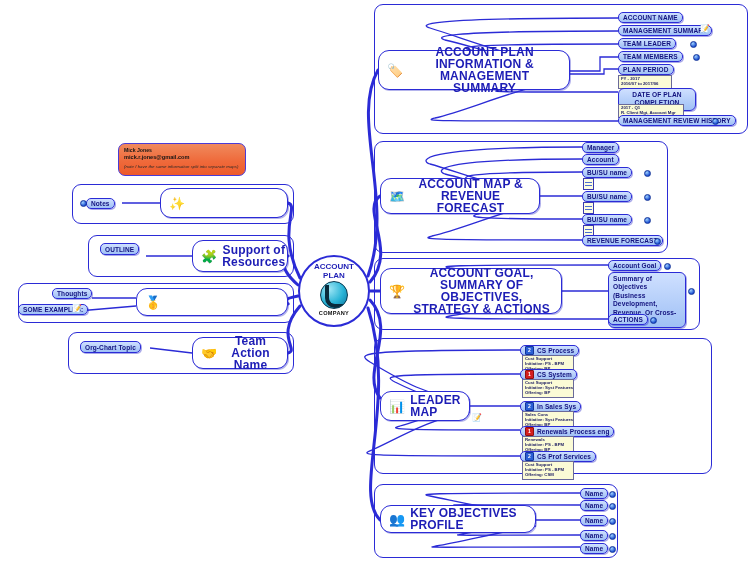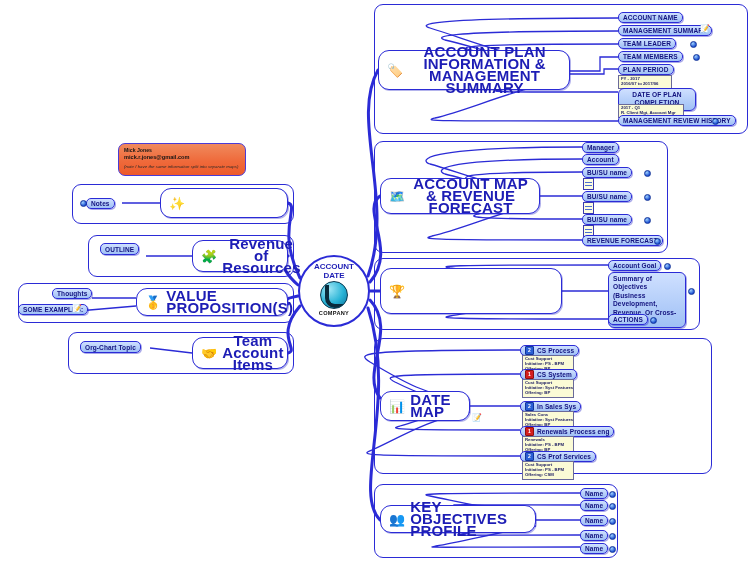--- a/index.html
+++ b/index.html
@@ -6,21 +6,21 @@
   body{width:750px;height:563px;position:relative;overflow:hidden;
        font-family:"Liberation Sans",sans-serif;}
   #canvas{position:absolute;left:0;top:0;width:750px;height:563px;}
   svg.links{position:absolute;left:0;top:0;width:750px;height:563px;pointer-events:none;}
 
   
   .branchbox{position:absolute;border:1.3px solid #2b2bd6;border-radius:9px;background:transparent;}
   .mainnode{position:absolute;border:1.6px solid #2b2bd6;border-radius:11px;background:#ffffff;
             display:flex;align-items:center;gap:5px;padding:4px 8px;box-sizing:border-box;
             box-shadow:1px 1px 0 rgba(40,40,200,.35);}
-  .mainnode .lbl{color:#1d1db5;font-weight:bold;font-size:15px;line-height:12px;letter-spacing:.2px;}
+  .mainnode .lbl{color:#1d1db5;font-weight:bold;font-size:12px;line-height:12px;letter-spacing:.2px;}
   .mainnode.center-lbl .lbl{text-align:center;width:100%;}
 
   .leaf{position:absolute;display:inline-flex;align-items:center;gap:3px;
         border:1.1px solid #2b2bd6;border-radius:5px;
         background:linear-gradient(#cfe0ff,#9fc0f5);
         padding:0px 4px;box-sizing:border-box;height:11px;
         box-shadow:1px 1px 0 rgba(40,40,200,.4);}
   .leaf .t{color:#12127e;font-weight:bold;font-size:6.5px;line-height:9px;white-space:nowrap;letter-spacing:.1px;}
 
   .leaf.big{height:auto;padding:2px 4px;border-radius:6px;}
@@ -220,20 +220,21 @@
 
   <div class="leaf" style="left:582px;top:235px;">
     <span class="t">REVENUE FORECAST</span>
   </div>
   <span class="dotabs" style="left:654px;top:238px;"></span>
 
   <div class="branchbox" style="left:374px;top:258px;width:324px;height:70px;"></div>
 
   <div class="mainnode center-lbl" style="left:380px;top:268px;width:182px;height:46px;">
     <span class="ic">🏆</span>
+    <span class="lbl">ACCOUNT GOAL,  SUMMARY OF OBJECTIVES, STRATEGY &amp; ACTIONS</span>
   </div>
 
   <div class="leaf" style="left:608px;top:260px;">
     <span class="t">Account Goal</span>
   </div>
   <span class="dotabs" style="left:664px;top:263px;"></span>
 
   <div class="leaf big" style="left:608px;top:272px;width:78px;">
     <span class="t">Summary of Objectives (Business Development, Revenue, Or Cross-Account)</span>
   </div>
@@ -241,21 +242,21 @@
 
   <div class="leaf" style="left:608px;top:314px;">
     <span class="t">ACTIONS</span>
   </div>
   <span class="dotabs" style="left:650px;top:317px;"></span>
 
   <div class="branchbox" style="left:374px;top:338px;width:336px;height:134px;"></div>
 
   <div class="mainnode" style="left:380px;top:391px;width:90px;height:30px;">
     <span class="ic">📊</span>
-    <span class="lbl">DATE MAP</span>
+    <span class="lbl">LEADER MAP</span>
   </div>
   <span class="ic sm" style="position:absolute;left:472px;top:414px;">📝</span>
 
   <div class="leaf" style="left:520px;top:345px;">
     <span class="pri b">2</span>
     <span class="t">CS Process</span>
   </div>
   <div class="note" style="left:522px;top:355px;width:52px;">
     <div>Cust Support</div>
     <div>Initiative: PS - BPM</div>
@@ -339,54 +340,53 @@
     <span class="ic">✨</span>
   </div>
   <div class="leaf" style="left:86px;top:198px;">
     <span class="t">Notes</span>
   </div>
   <span class="dotabs" style="left:80px;top:200px;"></span>
 
   <div class="branchbox" style="left:88px;top:235px;width:204px;height:40px;"></div>
   <div class="mainnode center-lbl" style="left:192px;top:240px;width:96px;height:32px;">
     <span class="ic">🧩</span>
-    <span class="lbl">Revenue of Resources</span>
+    <span class="lbl">Support of Resources</span>
   </div>
   <div class="leaf" style="left:100px;top:243px;height:12px;">
     <span class="t">OUTLINE</span>
   </div>
 
   <div class="branchbox" style="left:18px;top:283px;width:274px;height:38px;"></div>
   <div class="mainnode" style="left:136px;top:288px;width:152px;height:28px;">
     <span class="ic">🥇</span>
-    <span class="lbl">VALUE PROPOSITION(S)</span>
   </div>
   <div class="leaf" style="left:52px;top:288px;">
     <span class="t">Thoughts</span>
   </div>
   <div class="leaf" style="left:18px;top:304px;">
     <span class="t">SOME EXAMPLES:</span>
   </div>
   <span class="ic sm" style="position:absolute;left:72px;top:305px;">📝</span>
 
   <div class="branchbox" style="left:68px;top:332px;width:224px;height:40px;"></div>
   <div class="mainnode center-lbl" style="left:192px;top:337px;width:96px;height:32px;">
     <span class="ic">🤝</span>
-    <span class="lbl">Team Account Items</span>
+    <span class="lbl">Team Action Name</span>
   </div>
   <div class="leaf" style="left:80px;top:341px;height:12px;">
     <span class="t">Org-Chart Topic</span>
   </div>
 
   <div id="callout">
     <div class="l1">Mick Jones</div>
     <div class="l2">mick.r.jones@gmail.com</div>
     <div class="l3">(note I have the same information split into separate maps)</div>
   </div>
 
   <div id="center">
     <div class="ctitle">ACCOUNT</div>
-    <div class="ctitle">DATE</div>
+    <div class="ctitle">PLAN</div>
     <div class="globe"></div>
     <div class="cco">COMPANY</div>
   </div>
 
 </div>
 
 </body></html>

